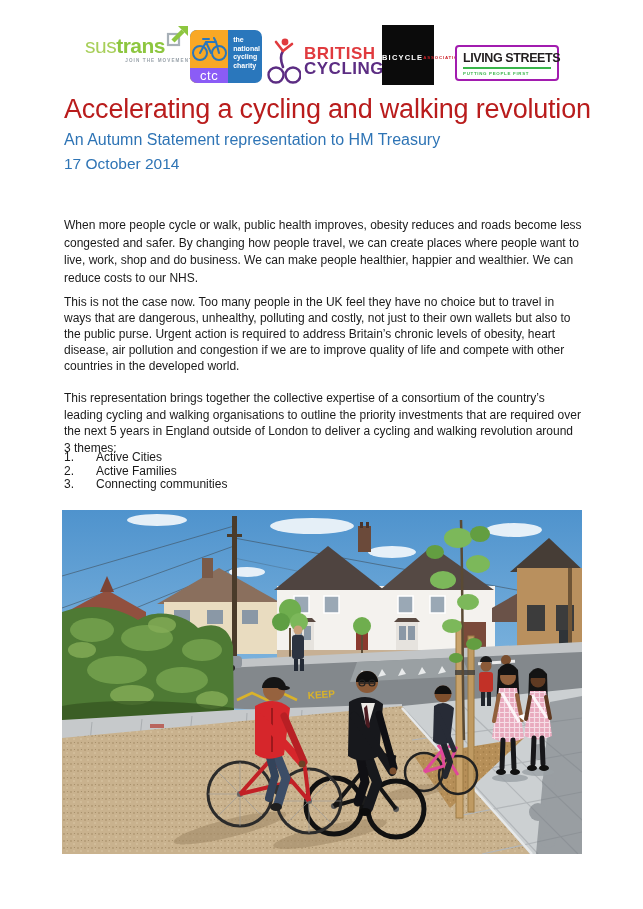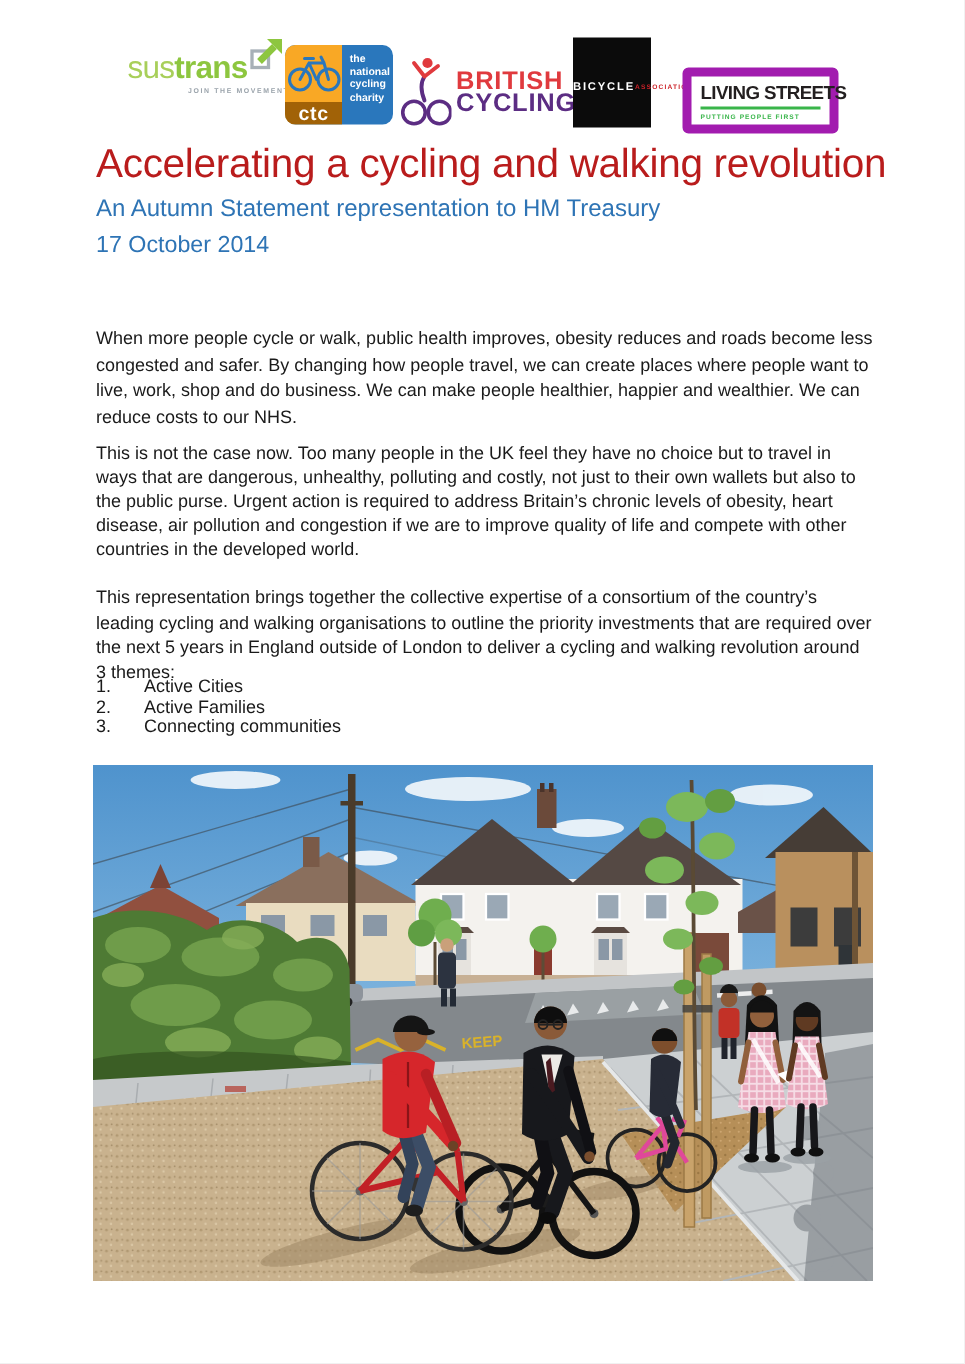--- a/index.html
+++ b/index.html
@@ -16,34 +16,34 @@
   .sustrans{left:0;top:10px;width:108px;}
   .sustrans .word{font-size:21px;line-height:22px;letter-spacing:-0.5px;}
   .sustrans .sus{color:#a8cf5a;font-weight:400;}
   .sustrans .trans{color:#8dc63f;font-weight:700;margin-top:16px;}
   .sustrans .arrow{position:absolute;right:2px;top:-12px;}
   .sustrans .tag{font-size:4.6px;color:#9aa3ab;letter-spacing:1.1px;font-weight:700;margin-top:1px;text-align:right;}
   
   .ctc{left:105px;top:5px;width:72px;height:53px;border-radius:7px;overflow:hidden;display:flex;background:#2a77bc;}
   .ctc .tile{position:relative;width:42px;background:#f9a825;}
   .ctc .tile svg{display:block;margin:3px auto 0;}
-  .ctc .abbr{position:absolute;left:0;bottom:0;width:100%;background:#a16207;color:#fff;
-    font-weight:700;font-size:13px;line-height:15px;text-align:center;letter-spacing:.5px;}
+  .ctc .abbr{position:absolute;left:0;bottom:0;width:100%;background:#8b5cf6;color:#fff;
+    font-weight:400;font-size:13px;line-height:15px;text-align:center;letter-spacing:.5px;}
   .ctc .side{flex:1;color:#fff;font-size:7px;line-height:8.5px;padding:6px 2px 0 5px;font-weight:600;}
   
   .bc{left:182px;top:12px;display:flex;align-items:center;}
   .bc .txt{margin-left:3px;font-weight:800;font-size:17px;line-height:15px;letter-spacing:.5px;}
   .bc .l1{color:#e03a3e;}
   .bc .l2{color:#5c2d83;}
   
   .ba{left:297px;top:0;width:52px;height:60px;background:#0b0b0b;display:flex;flex-direction:row;align-items:center;justify-content:flex-start;padding-top:4px;box-sizing:border-box;}
   .ba .l1{color:#fff;font-size:7.5px;font-weight:700;letter-spacing:1.2px;margin-top:1px;}
   .ba .l2{color:#cc2229;font-size:4.4px;font-weight:700;letter-spacing:.8px;margin-top:1px;}
   
-  .ls{left:370px;top:20px;width:104px;border:6px solid #a21caf;border-radius:4px;background:#fff;padding:4px 6px 3px;box-sizing:border-box;}
+  .ls{left:370px;top:20px;width:104px;border:2px solid #a21caf;border-radius:4px;background:#fff;padding:4px 6px 3px;box-sizing:border-box;}
   .ls .name{font-size:12.5px;font-weight:800;color:#231f20;letter-spacing:-0.4px;white-space:nowrap;}
   .ls .rule{height:2px;background:#39b54a;margin:2px 0 2px;}
   .ls .tag{font-size:4.4px;color:#39b54a;font-weight:700;letter-spacing:.7px;}
   
   .title{position:absolute;left:64px;top:94px;font-size:27px;font-weight:500;color:#b91c1c;letter-spacing:-0.2px;white-space:nowrap;}
   .subtitle{position:absolute;left:64px;top:131px;font-size:16px;font-weight:400;color:#2e74b5;}
   .date{position:absolute;left:64px;top:155px;font-size:15.5px;font-weight:400;color:#2e74b5;}
   
   .para{position:absolute;left:64px;width:518px;font-size:12px;}
   .p1{top:217px;line-height:17.5px;}

